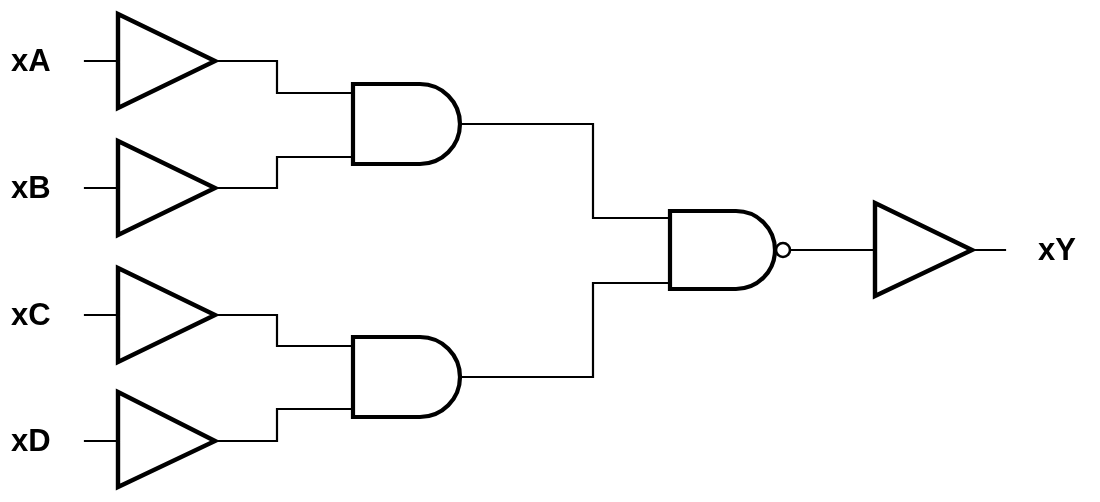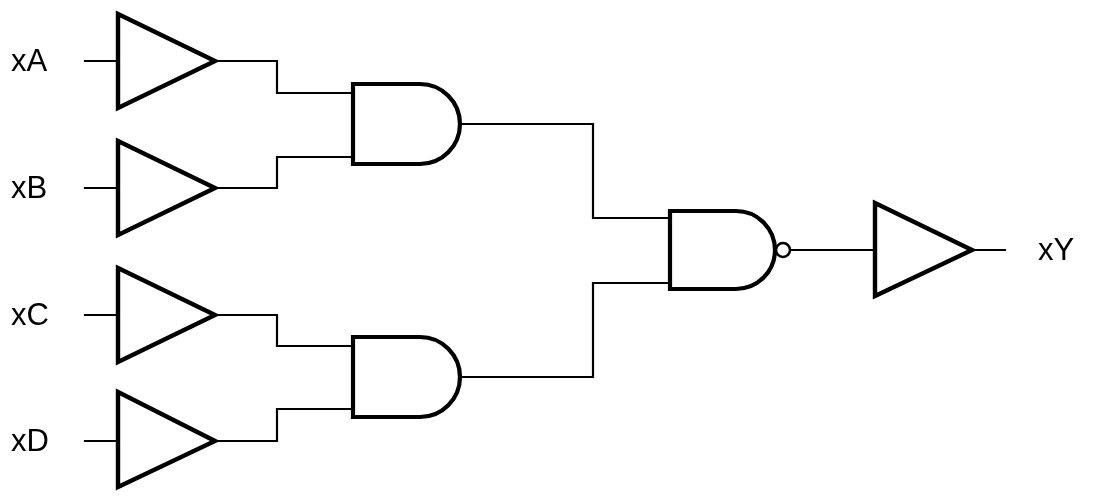--- a/index.html
+++ b/index.html
@@ -10,20 +10,21 @@
   }
   body {
     font-family: "Liberation Sans", sans-serif;
   }
   #circuit-root {
     position: relative;
     width: 1100px;
     height: 502px;
     background: #ffffff;
     overflow: hidden;
+    font-weight: bold;
   }
   #circuit-svg {
     display: block;
     width: 1100px;
     height: 502px;
   }
   .wire {
     fill: none;
     stroke: #000000;
     stroke-width: 2.2;

